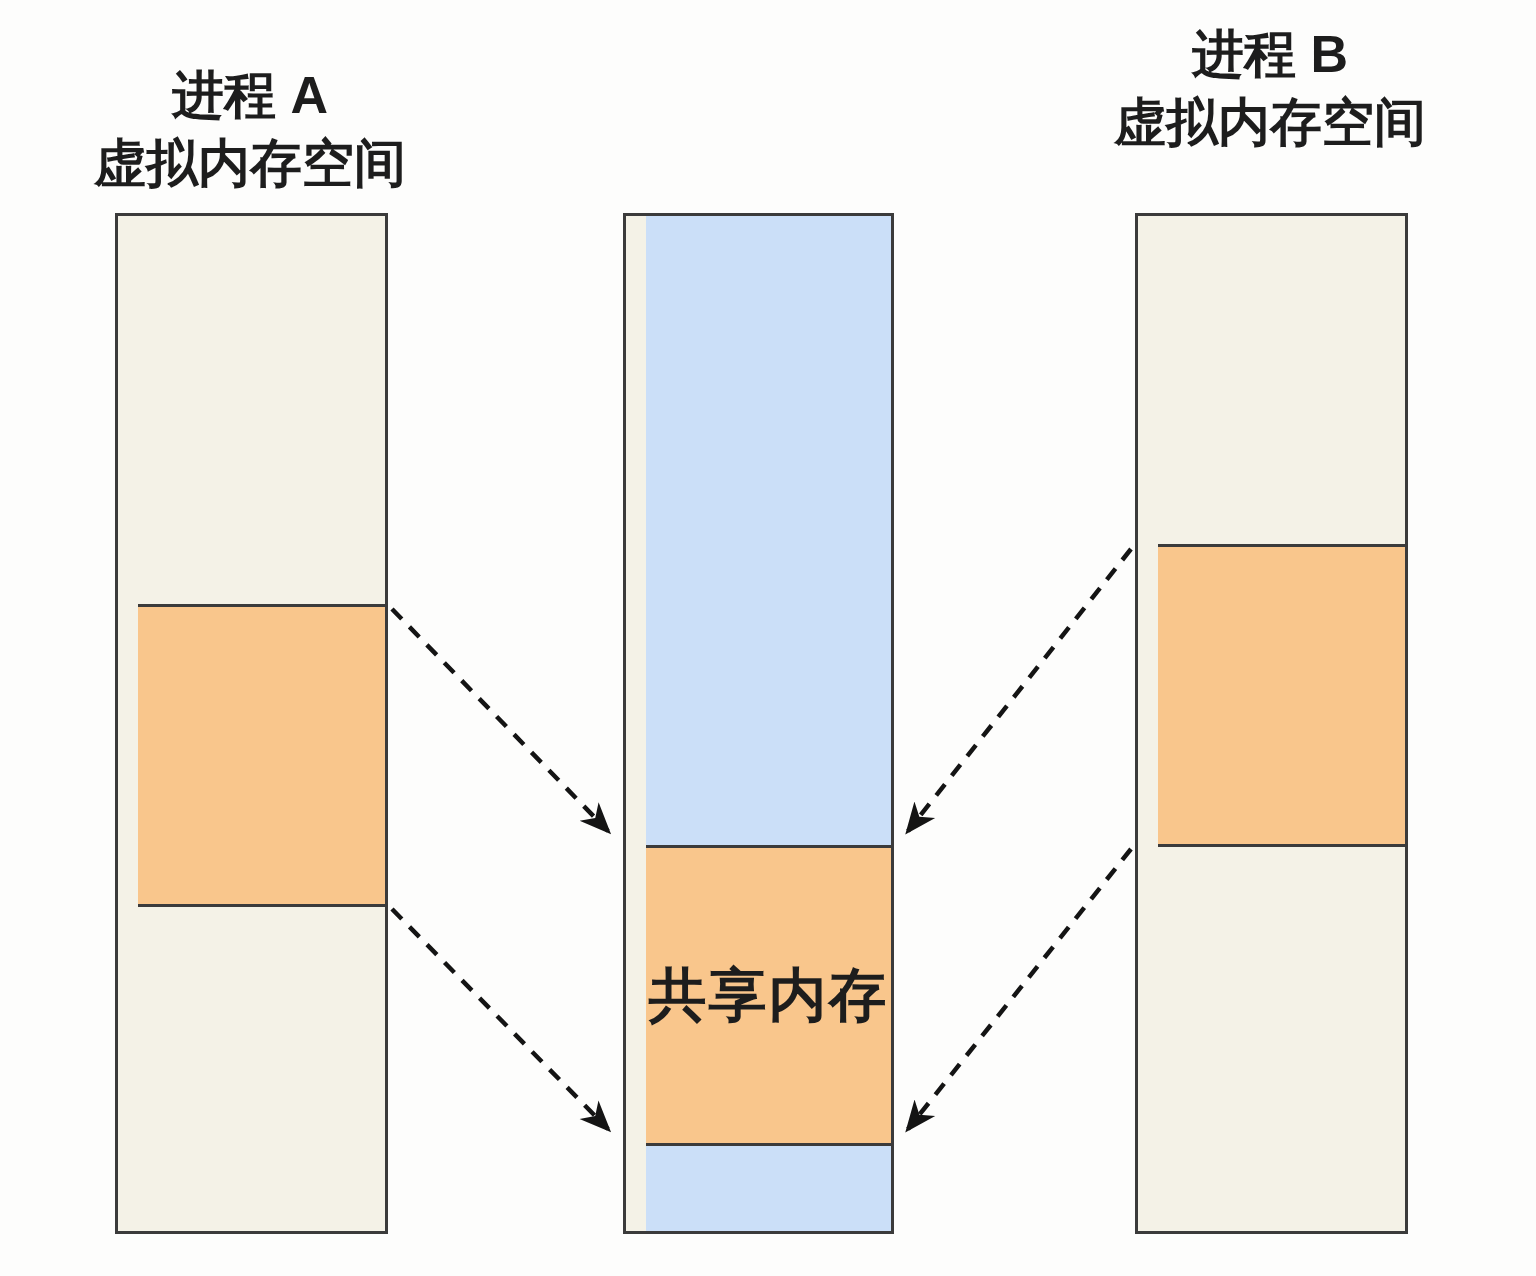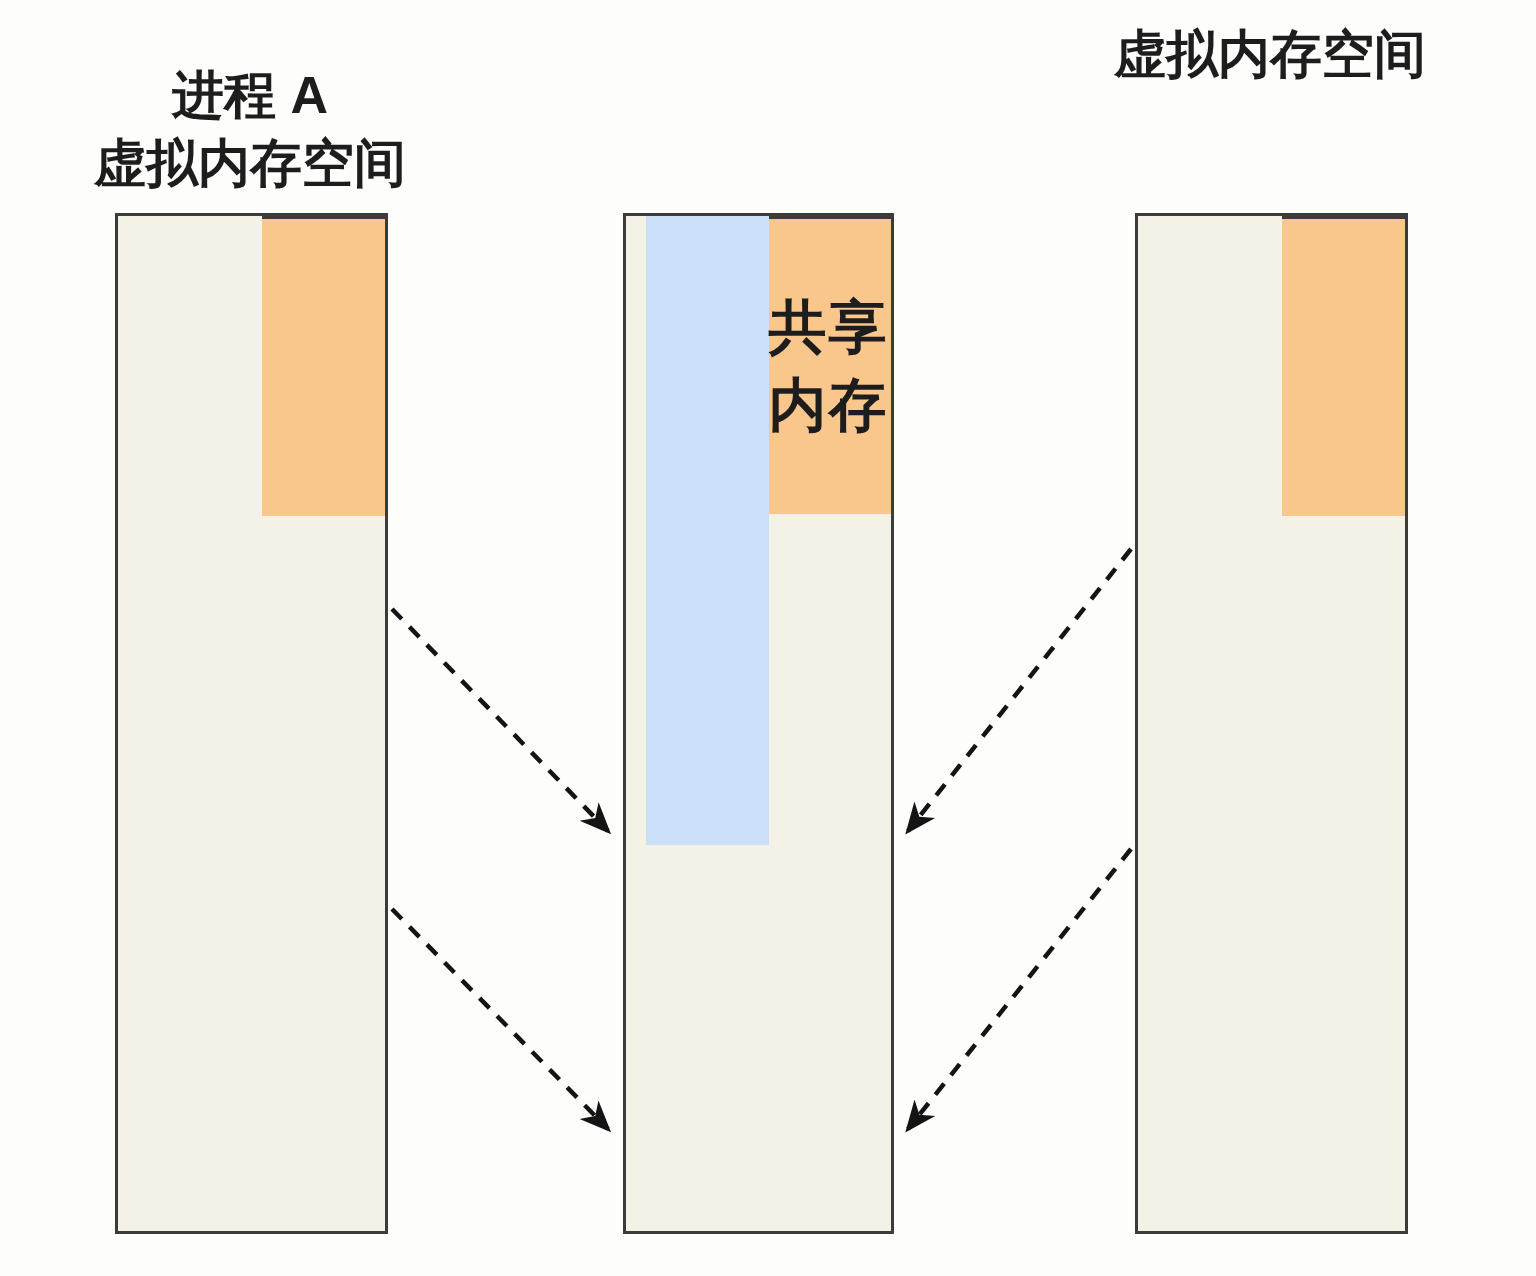--- a/index.html
+++ b/index.html
@@ -32,21 +32,21 @@
   }
   .title-a      { left: 75px;   width: 350px; top: 20px; margin-top: 41px; }
   .title-phys   { left: 570px;  width: 380px; top: 64px; }
   .title-b      { left: 1095px; width: 350px; top: 20px; }
   .memcol {
     position: absolute;
     top: 213px;
     height: 1021px;
     border: 3px solid var(--border);
     display: flex;
-    flex-direction: row;
+    flex-direction: column;
     background: var(--beige);
     padding-left: 20px;
   }
   .col-a    { left: 115px;  width: 273px; }
   .col-phys { left: 623px;  width: 271px; }
   .col-b    { left: 1135px; width: 273px; }
   .seg { width: 100%; }
   .seg + .seg { border-top: 3px solid var(--border); }
   .seg-beige  { background: var(--beige); }
   .seg-orange { background: var(--orange); }
@@ -81,20 +81,21 @@
 
 <div class="canvas">
 
   <div class="title title-a">
     <div>进程 A</div>
     <div>虚拟内存空间</div>
   </div>
 
 
   <div class="title title-b">
+    <div>进程 B</div>
     <div>虚拟内存空间</div>
   </div>
 
   <div class="memcol col-a">
     <div class="seg seg-beige" style="height:388px;"></div>
     <div class="seg seg-orange" style="height:300px;"></div>
     <div class="seg seg-beige" style="flex:1;"></div>
   </div>
 
   <div class="memcol col-phys">

